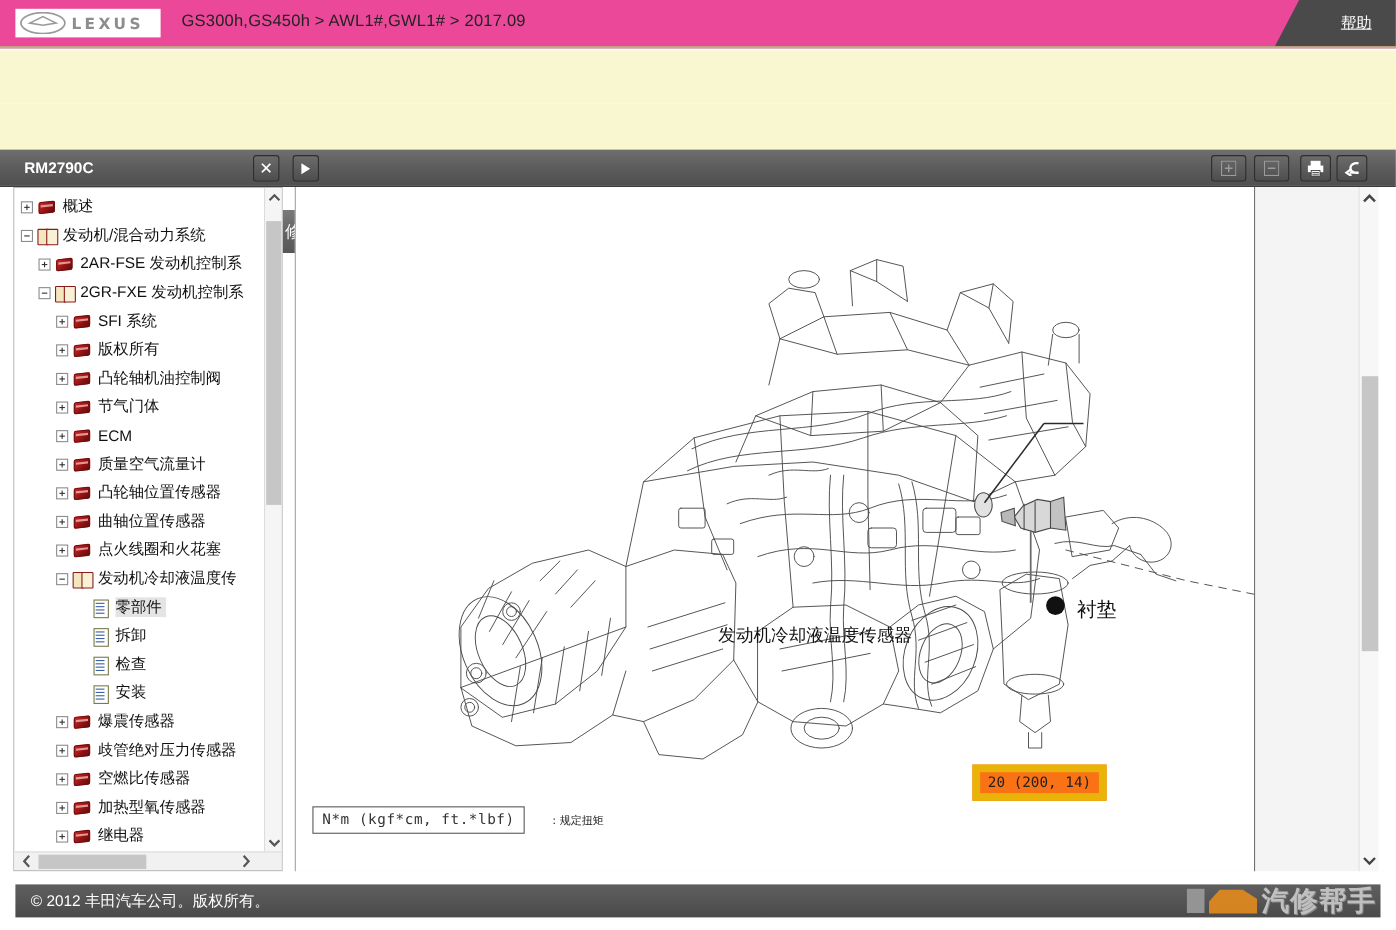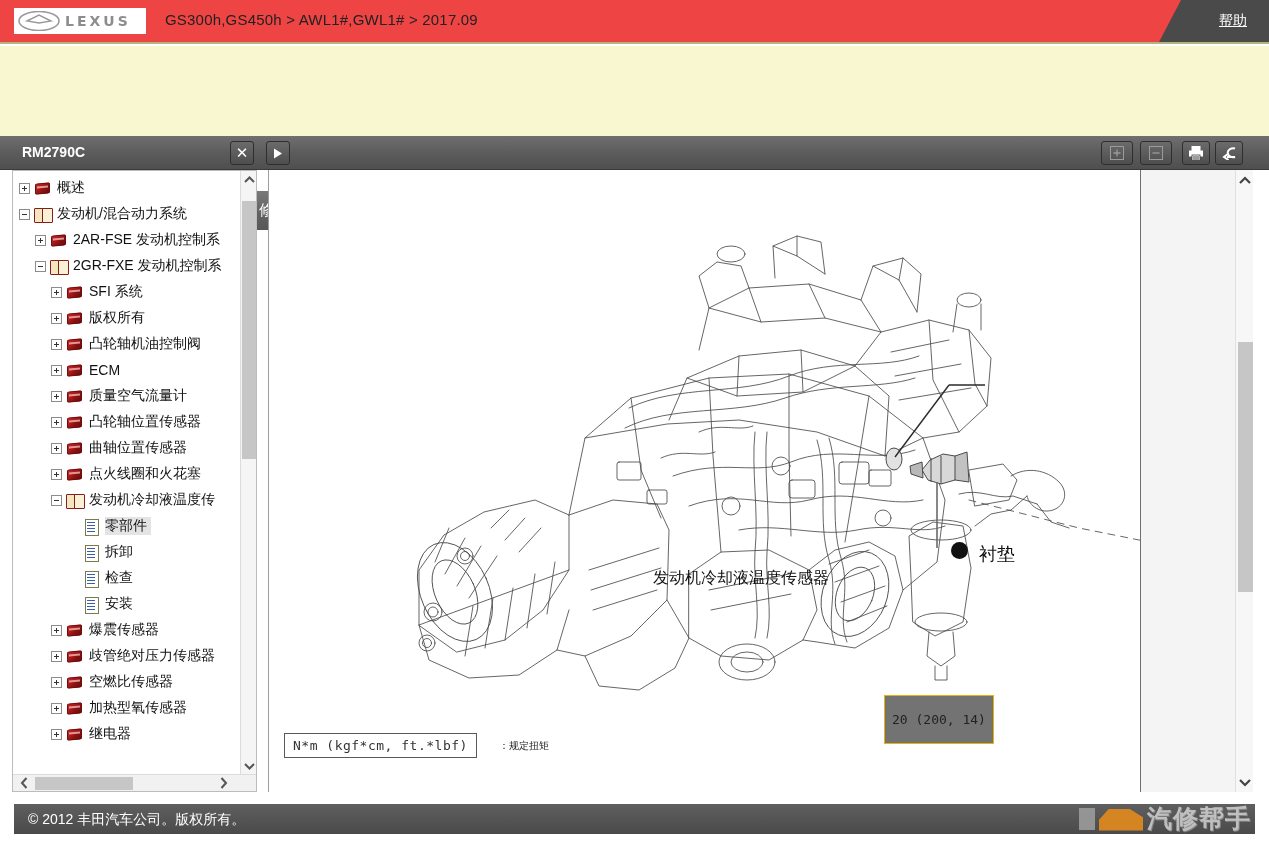--- a/index.html
+++ b/index.html
@@ -7,21 +7,21 @@
     width: 1269px; height: 845px;
     overflow: hidden;
     font-family: "Liberation Sans", "DejaVu Sans", sans-serif;
     background: #ffffff;
   }
   #app { position: relative; width: 1269px; height: 845px; }
 
   
   .header {
     position: absolute; left: 0; top: 0; width: 1269px; height: 44px;
-    background: #ef4444;
+    background: #ec4899;
     border-bottom: 2px solid #b4b47e;
   }
   .header-logo {
     position: absolute; left: 14px; top: 8px;
     width: 132px; height: 26px;
     background: #ffffff;
     display: flex; align-items: center; justify-content: center;
     overflow: hidden;
   }
   .header-breadcrumb {
@@ -277,23 +277,23 @@
   .fig-label-liner {
     position: absolute; left: 710px; top: 372px;
     font-size: 18px; color: #111;
   }
   .fig-dot {
     position:absolute; left: 682px; top: 372px; width: 17px; height: 17px;
     border-radius: 50%; background: #111;
   }
   .fig-torque {
     position: absolute; left: 615px; top: 525px;
-    border: 1px solid #eab308; padding: 16px 7px;
+    border: 7px solid #eab308; padding: 2px 7px;
     font-family: "DejaVu Sans Mono","Liberation Mono", monospace;
-    font-size: 13px; color: #222; background: #737373;
+    font-size: 13px; color: #222; background: #f97316;
   }
   .fig-caption {
     position: absolute; left: 384px; top: 398px;
     font-size: 16px; color: #111; white-space: nowrap;
   }
 
   
   .footer {
     position: absolute; left: 0; bottom: 0; width: 1269px; height: 45px;
     background: #ffffff;
@@ -444,20 +444,25 @@
         </div>
         <div class="tnode" style="padding-left: 38px;">
           <span class="tog plus"></span>
           <span class="ico ico-book-closed"></span>
           <span class="tlabel">版权所有</span>
         </div>
         <div class="tnode" style="padding-left: 38px;">
           <span class="tog plus"></span>
           <span class="ico ico-book-closed"></span>
           <span class="tlabel">凸轮轴机油控制阀</span>
+        </div>
+        <div class="tnode" style="padding-left: 38px;">
+          <span class="tog plus"></span>
+          <span class="ico ico-book-closed"></span>
+          <span class="tlabel">节气门体</span>
         </div>
         <div class="tnode" style="padding-left: 38px;">
           <span class="tog plus"></span>
           <span class="ico ico-book-closed"></span>
           <span class="tlabel">ECM</span>
         </div>
         <div class="tnode" style="padding-left: 38px;">
           <span class="tog plus"></span>
           <span class="ico ico-book-closed"></span>
           <span class="tlabel">质量空气流量计</span>

